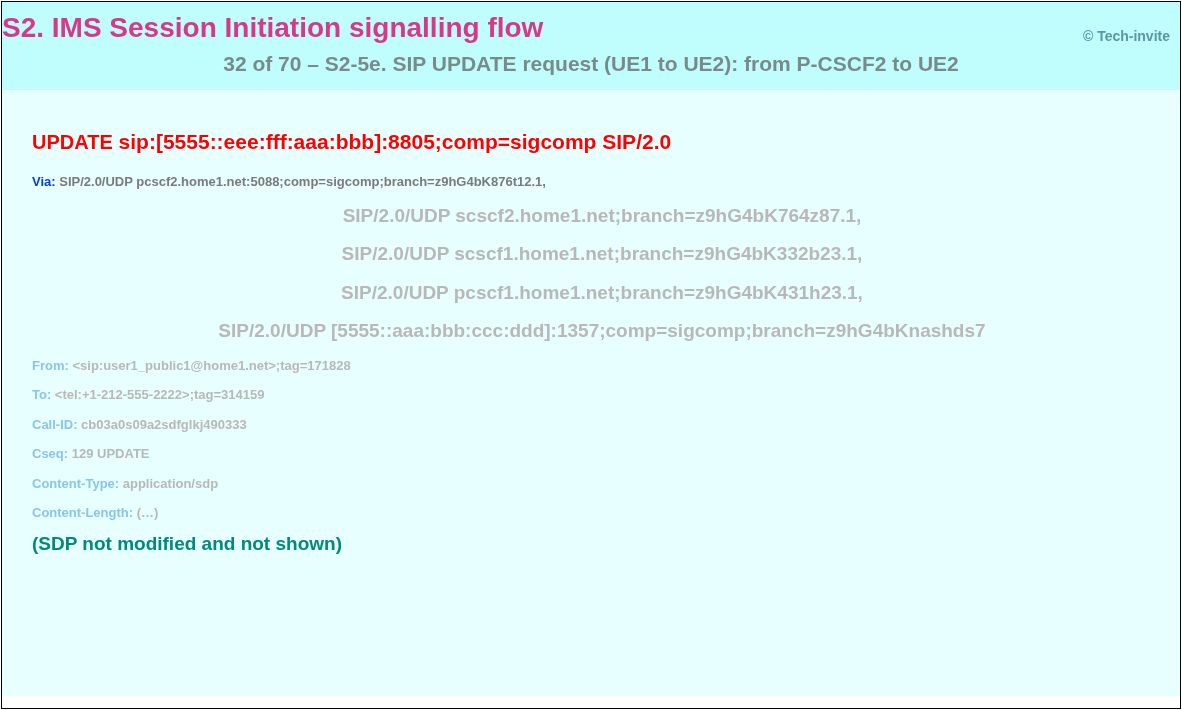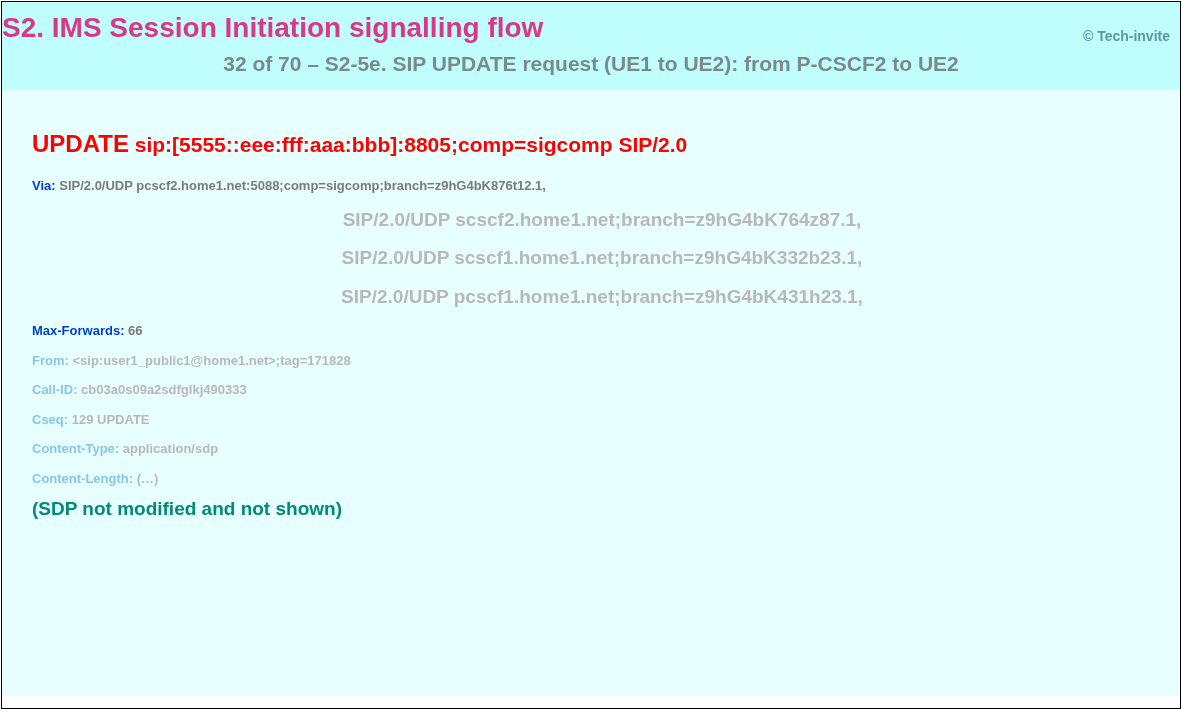--- a/index.html
+++ b/index.html
@@ -55,21 +55,21 @@
       padding: 40px 30px 30px 30px;
       height: calc(100% - 100px);
     }
     .request-line {
       font-size: 21px;
       font-weight: bold;
       color: #ff0000;
       margin-bottom: 18px;
     }
     .request-line .method {
-      font-size: 24px;
+      font-size: 20px;
     }
     .header-line {
       font-size: 13px;
       font-weight: bold;
       margin-bottom: 10px;
       line-height: 1.5;
     }
     .hdr-name-active {
       color: #0040cc;
     }
@@ -113,29 +113,30 @@
     <div class="request-line">
       <span class="method">UPDATE</span><span> sip:[5555::eee:fff:aaa:bbb]:8805;comp=sigcomp SIP/2.0</span>
     </div>
 
     <div class="header-line">
       <span class="hdr-name-active">Via:</span><span class="hdr-val-active"> SIP/2.0/UDP pcscf2.home1.net:5088;comp=sigcomp;branch=z9hG4bK876t12.1,</span>
     </div>
     <span class="via-cont">SIP/2.0/UDP scscf2.home1.net;branch=z9hG4bK764z87.1,</span>
     <span class="via-cont">SIP/2.0/UDP scscf1.home1.net;branch=z9hG4bK332b23.1,</span>
     <span class="via-cont">SIP/2.0/UDP pcscf1.home1.net;branch=z9hG4bK431h23.1,</span>
+    <span class="via-cont">SIP/2.0/UDP [5555::aaa:bbb:ccc:ddd]:1357;comp=sigcomp;branch=z9hG4bKnashds7</span>
 
-    <div class="header-line">
-      <span class="hdr-name-active">Max-Forwards:</span><span class="hdr-val-active"> 66</span>
-    </div>
 
     <div class="header-line">
       <span class="hdr-name-dim">From:</span><span class="hdr-val-dim"> &lt;sip:user1_public1@home1.net&gt;;tag=171828</span>
     </div>
 
+    <div class="header-line">
+      <span class="hdr-name-dim">To:</span><span class="hdr-val-dim"> &lt;tel:+1-212-555-2222&gt;;tag=314159</span>
+    </div>
 
     <div class="header-line">
       <span class="hdr-name-dim">Call-ID:</span><span class="hdr-val-dim"> cb03a0s09a2sdfglkj490333</span>
     </div>
 
     <div class="header-line">
       <span class="hdr-name-dim">Cseq:</span><span class="hdr-val-dim"> 129 UPDATE</span>
     </div>
 
     <div class="header-line">

